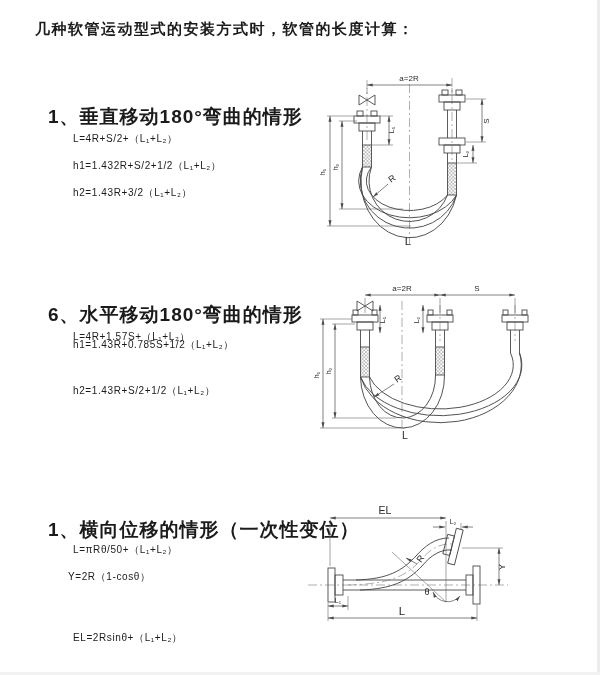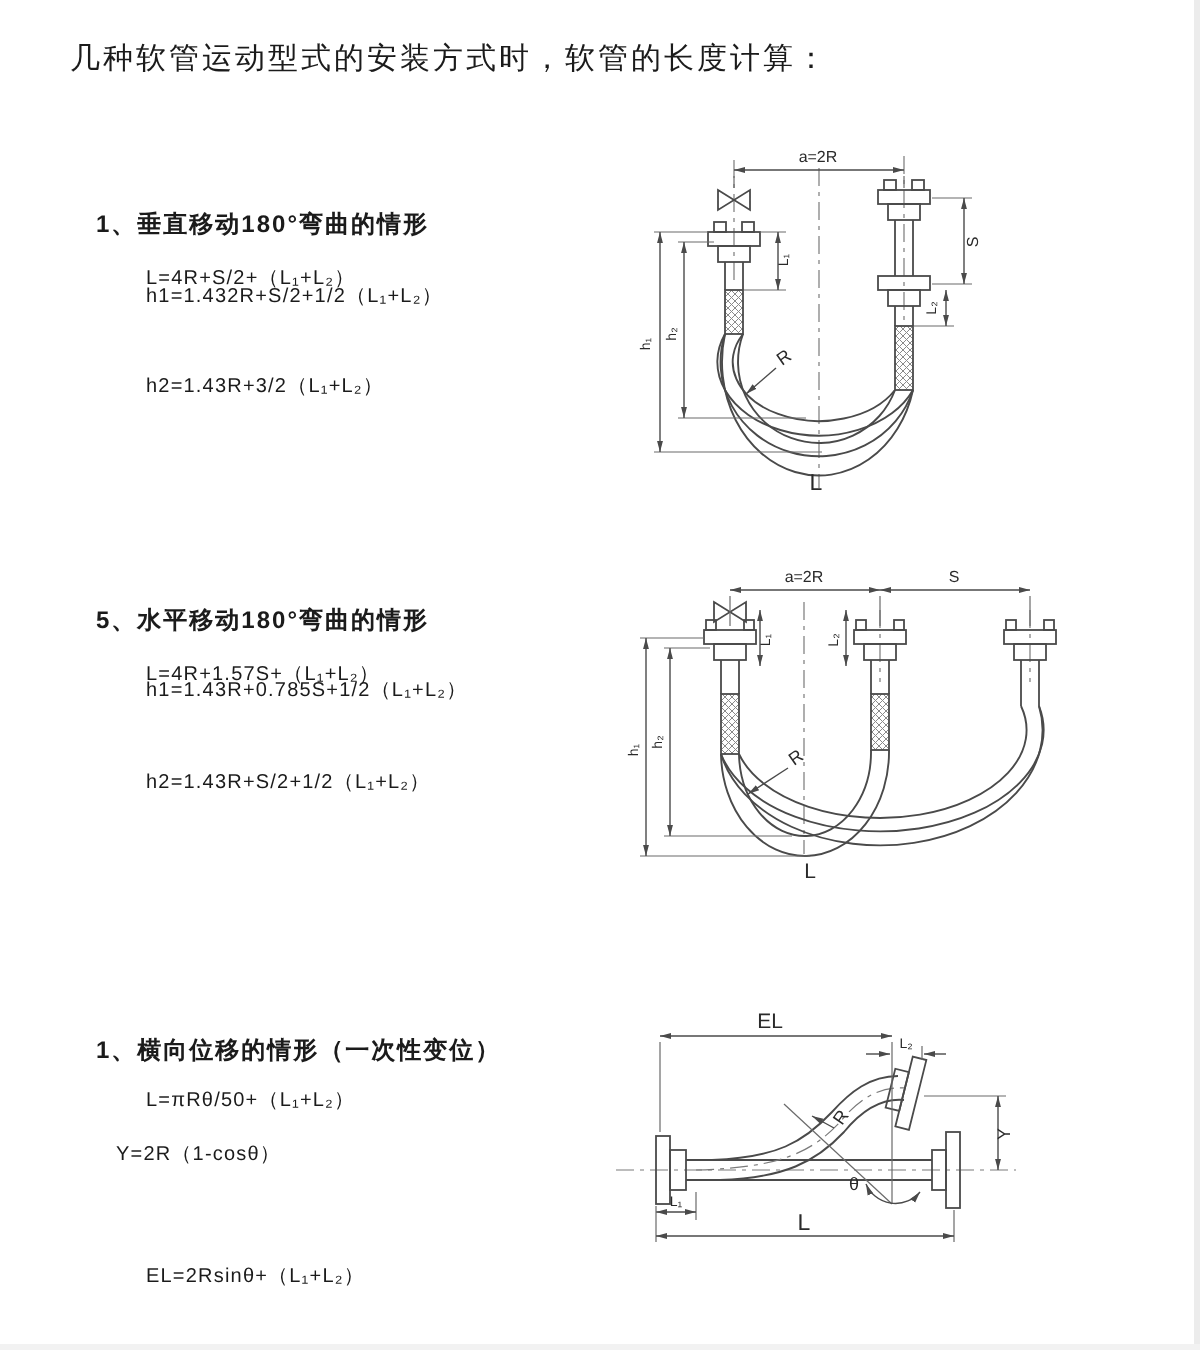--- a/index.html
+++ b/index.html
@@ -5,24 +5,24 @@
   html,body{margin:0;padding:0;}
   body{
     width:600px;height:675px;position:relative;overflow:hidden;
     background:#ffffff;color:#1b1b1b;
     font-family:"Liberation Sans","DejaVu Sans",sans-serif;
   }
   .edge-r{position:absolute;right:0;top:0;width:3px;height:100%;background:#ececec;}
   .edge-b{position:absolute;left:0;bottom:0;width:100%;height:3px;background:#f2f2f2;}
   .title{
     position:absolute;left:35px;top:20px;
-    font-size:15px;font-weight:normal;letter-spacing:1.5px;white-space:nowrap;
+    font-size:15px;font-weight:bold;letter-spacing:1.5px;white-space:nowrap;
   }
   .sec-h{
-    position:absolute;font-size:12px;font-weight:bold;
+    position:absolute;font-size:19px;font-weight:bold;
     letter-spacing:1px;white-space:nowrap;
   }
   .formula{
     position:absolute;font-size:10px;letter-spacing:.6px;white-space:nowrap;
   }
   svg.diag{position:absolute;}
   svg text{fill:#2a2a2a;font-family:"Liberation Sans","DejaVu Sans",sans-serif;}
   .ln{fill:none;stroke:#4a4a4a;stroke-width:.9;}
   .hz{stroke:#4a4a4a;stroke-width:.9;}
   .hose{fill:none;stroke:#4a4a4a;stroke-width:.95;}
@@ -37,31 +37,31 @@
 </style>
 </head>
 <body>
 
 <div class="page">
 
   <div class="title">几种软管运动型式的安装方式时，软管的长度计算：</div>
 
   <div class="sec-h" style="left:48px;top:104px">1、垂直移动180°弯曲的情形</div>
   <div class="formula" style="left:73px;top:132px">L=4R+S/2+（L₁+L₂）</div>
-  <div class="formula" style="left:73px;top:141px">h1=1.432R+S/2+1/2（L₁+L₂）</div>
+  <div class="formula" style="left:73px;top:159px">h1=1.432R+S/2+1/2（L₁+L₂）</div>
   <div class="formula" style="left:73px;top:186px">h2=1.43R+3/2（L₁+L₂）</div>
 
-  <div class="sec-h" style="left:48px;top:302px">5、水平移动180°弯曲的情形</div>
+  <div class="sec-h" style="left:48px;top:302px">6、水平移动180°弯曲的情形</div>
   <div class="formula" style="left:73px;top:330px">L=4R+1.57S+（L₁+L₂）</div>
   <div class="formula" style="left:73px;top:338px">h1=1.43R+0.785S+1/2（L₁+L₂）</div>
   <div class="formula" style="left:73px;top:384px">h2=1.43R+S/2+1/2（L₁+L₂）</div>
 
   <div class="sec-h" style="left:48px;top:517px">1、横向位移的情形（一次性变位）</div>
   <div class="formula" style="left:73px;top:543px">L=πRθ/50+（L₁+L₂）</div>
-  <div class="formula" style="left:58px;top:570px">Y=2R（1-cosθ）</div>
+  <div class="formula" style="left:68px;top:570px">Y=2R（1-cosθ）</div>
   <div class="formula" style="left:73px;top:631px">EL=2Rsinθ+（L₁+L₂）</div>
 
   <svg class="diag" style="left:315px;top:70px" width="280" height="185" viewBox="0 0 280 185">
     <defs>
       <marker id="m1" viewBox="0 0 10 6" refX="9" refY="3" markerWidth="9" markerHeight="6" orient="auto-start-reverse">
         <path d="M0,0.6 L9,3 L0,5.4 Z" fill="#4a4a4a"></path>
       </marker>
       <pattern id="hx1" width="3.5" height="3.5" patternUnits="userSpaceOnUse">
         <path d="M0,3.5 L3.5,0 M0,0 L3.5,3.5" stroke="#8a8a8a" stroke-width="0.5"></path>
       </pattern>

